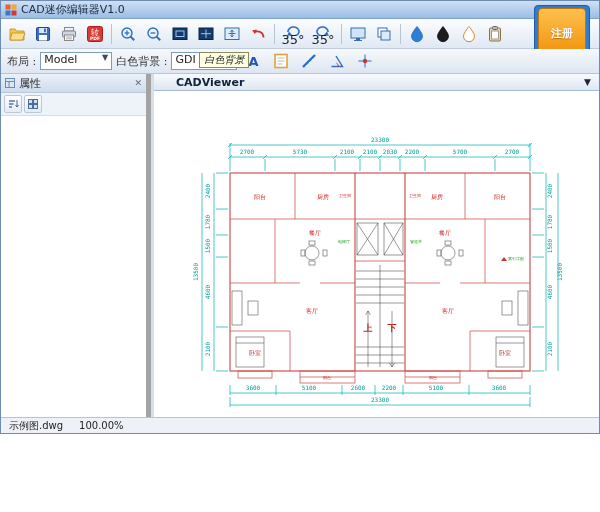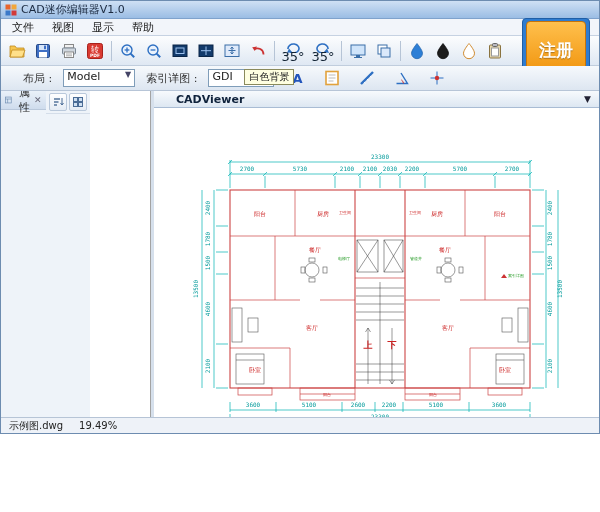--- a/index.html
+++ b/index.html
@@ -23,39 +23,39 @@
     background:linear-gradient(#fcfdfe,#dfe8f3); border-bottom:1px solid #c0cddd; padding:0 3px; }
   .tbtn { width:26px; height:26px; display:flex; align-items:center; justify-content:center;
     border:1px solid transparent; border-radius:2px; background:transparent; cursor:pointer; }
   .tbtn svg { display:block; }
   .tbtn-rot { width:30px; flex-direction:column; gap:0; }
   .deg { font-size:13px; line-height:7px; color:#123; }
   .sep { width:1px; height:20px; background:#b6c4d6; margin:0 3px; flex:0 0 1px; }
   .register-wrap { margin-left:auto; margin-right:6px; background:#2f7cd0; border:1px solid #1f5ea6;
     border-radius:4px; padding:2px 3px; display:flex; align-items:center; }
   .register-btn { background:linear-gradient(#ffc04d,#ef8f06); border:1px solid #c77408;
-    border-radius:4px; color:#fff; font-weight:bold; font-size:17px; padding:17px 12px; cursor:pointer;
+    border-radius:4px; color:#fff; font-weight:bold; font-size:11px; padding:17px 12px; cursor:pointer;
     text-shadow:0 1px 1px rgba(0,0,0,.3); }
 
-  .toolbar2 { height:25px; flex:0 0 25px; display:flex; align-items:center; gap:11px;
-    background:linear-gradient(#f6f9fc,#dde6f1); border-bottom:1px solid #b7c5d7; padding:0 22px;
+  .toolbar2 { height:25px; flex:0 0 25px; display:flex; align-items:center; gap:4px;
+    background:linear-gradient(#f6f9fc,#dde6f1); border-bottom:1px solid #b7c5d7; padding:0 6px;
     position:relative; }
   .tb2-label { color:#333; }
   .selectbox { width:72px; height:18px; background:#fff; border:1px solid #7f9db9;
     display:flex; align-items:flex-start; justify-content:space-between; padding:0 3px; cursor:pointer; }
   .selectbox .caret { font-size:8px; color:#446; }
   .mode-wrap { position:relative; display:flex; align-items:center; }
-  .tooltip { position:absolute; left:36px; top:0px; background:#ffffe1; border:1px solid #8a8a5c;
-    font-size:10px; padding:0 4px; white-space:nowrap; z-index:9; }
+  .tooltip { position:absolute; left:28px; top:0px; background:#ffffe1; border:1px solid #8a8a5c;
+    font-size:10px; padding:0 4px; white-space:nowrap; z-index:9;font-style:italic; }
   .tbtn-a { font-weight:bold; color:#2255bb; font-size:13px; }
 
   
   .body { flex:1 1 auto; display:flex; min-height:0; }
-  .sidebar { width:150px; flex:0 0 150px; display:flex; flex-direction:row;
-    background:#eef3f9; border-right:1px solid #a3a3a3;text-align:right; }
+  .sidebar { width:150px; flex:0 0 150px; display:flex; flex-direction:column;
+    background:#eef3f9; border-right:5px solid #a3a3a3; }
   .side-head { height:19px; flex:0 0 19px; display:flex; align-items:center; gap:4px;
     background:linear-gradient(#eaf1f9,#cfdced); border-bottom:1px solid #b9c8db; padding:0 4px; }
   .side-head .x { margin-left:auto; color:#667; font-size:9px; cursor:pointer; }
   .side-tools { height:23px; flex:0 0 23px; display:flex; gap:2px; align-items:center;
     padding:2px 3px; border-bottom:1px solid #d4dde9; }
   .mini-btn { width:18px; height:18px; border:1px solid #b9c8db; border-radius:2px;
     background:linear-gradient(#fff,#e4ebf4); display:flex; align-items:center; justify-content:center; cursor:pointer; }
   .side-body { flex:1 1 auto; background:#fff; border-top:1px solid #fff; }
   .splitter { width:3px; flex:0 0 3px; background:#d6e0ec; cursor:col-resize; }
 
@@ -91,26 +91,20 @@
   <div class="titlebar">
     <svg width="12" height="12" viewBox="0 0 12 12">
       <rect x="0.5" y="0.5" width="5" height="5" fill="#e8642c"></rect>
       <rect x="6.5" y="0.5" width="5" height="5" fill="#f2a63a"></rect>
       <rect x="0.5" y="6.5" width="5" height="5" fill="#3a78c8"></rect>
       <rect x="6.5" y="6.5" width="5" height="5" fill="#d23a3a"></rect>
     </svg>
     <span class="title">CAD迷你编辑器V1.0</span>
   </div>
 
-  <div class="menubar">
-    <span class="menu-item">文件</span>
-    <span class="menu-item">视图</span>
-    <span class="menu-item">显示</span>
-    <span class="menu-item">帮助</span>
-  </div>
 
   <div class="toolbar">
     <div class="tbtn">
       <svg width="18" height="18" viewBox="0 0 18 18">
         <path d="M2 4h5l1.5 2H16v9H2z" fill="#f7c64e" stroke="#c08a1e" stroke-width="0.8"></path>
         <path d="M2 15l2-7h13l-2.5 7z" fill="#ffe08a" stroke="#c08a1e" stroke-width="0.8"></path>
       </svg>
     </div>
     <div class="tbtn">
       <svg width="18" height="18" viewBox="0 0 18 18">
@@ -233,21 +227,21 @@
       <button class="register-btn">注册</button>
     </div>
   </div>
 
   <div class="toolbar2">
     <span class="tb2-label">布局 :</span>
     <div class="selectbox">
       <span>Model</span>
       <span class="caret">▼</span>
     </div>
-    <span class="tb2-label">索引详图 :</span>
+    <span class="tb2-label">白色背景 :</span>
     <div class="mode-wrap">
       <div class="selectbox" style="width:66px">
         <span>GDI</span>
         <span class="caret">▼</span>
       </div>
       <span class="tooltip">白色背景</span>
     </div>
     <div class="tbtn" style="width:24px;height:22px">
       <span class="tbtn-a">A</span>
     </div>
@@ -509,16 +503,16 @@
             <polygon points="344,126 347,130 341,130" fill="#c33"></polygon>
             <text class="note" x="356" y="129">索引详图</text>
           </g>
         </svg>
       </div>
     </div>
   </div>
 
   <div class="statusbar">
     <span>示例图.dwg</span>
-    <span>19.49%</span>
+    <span>100.00%</span>
   </div>
 
 </div>
 
 </body></html>

